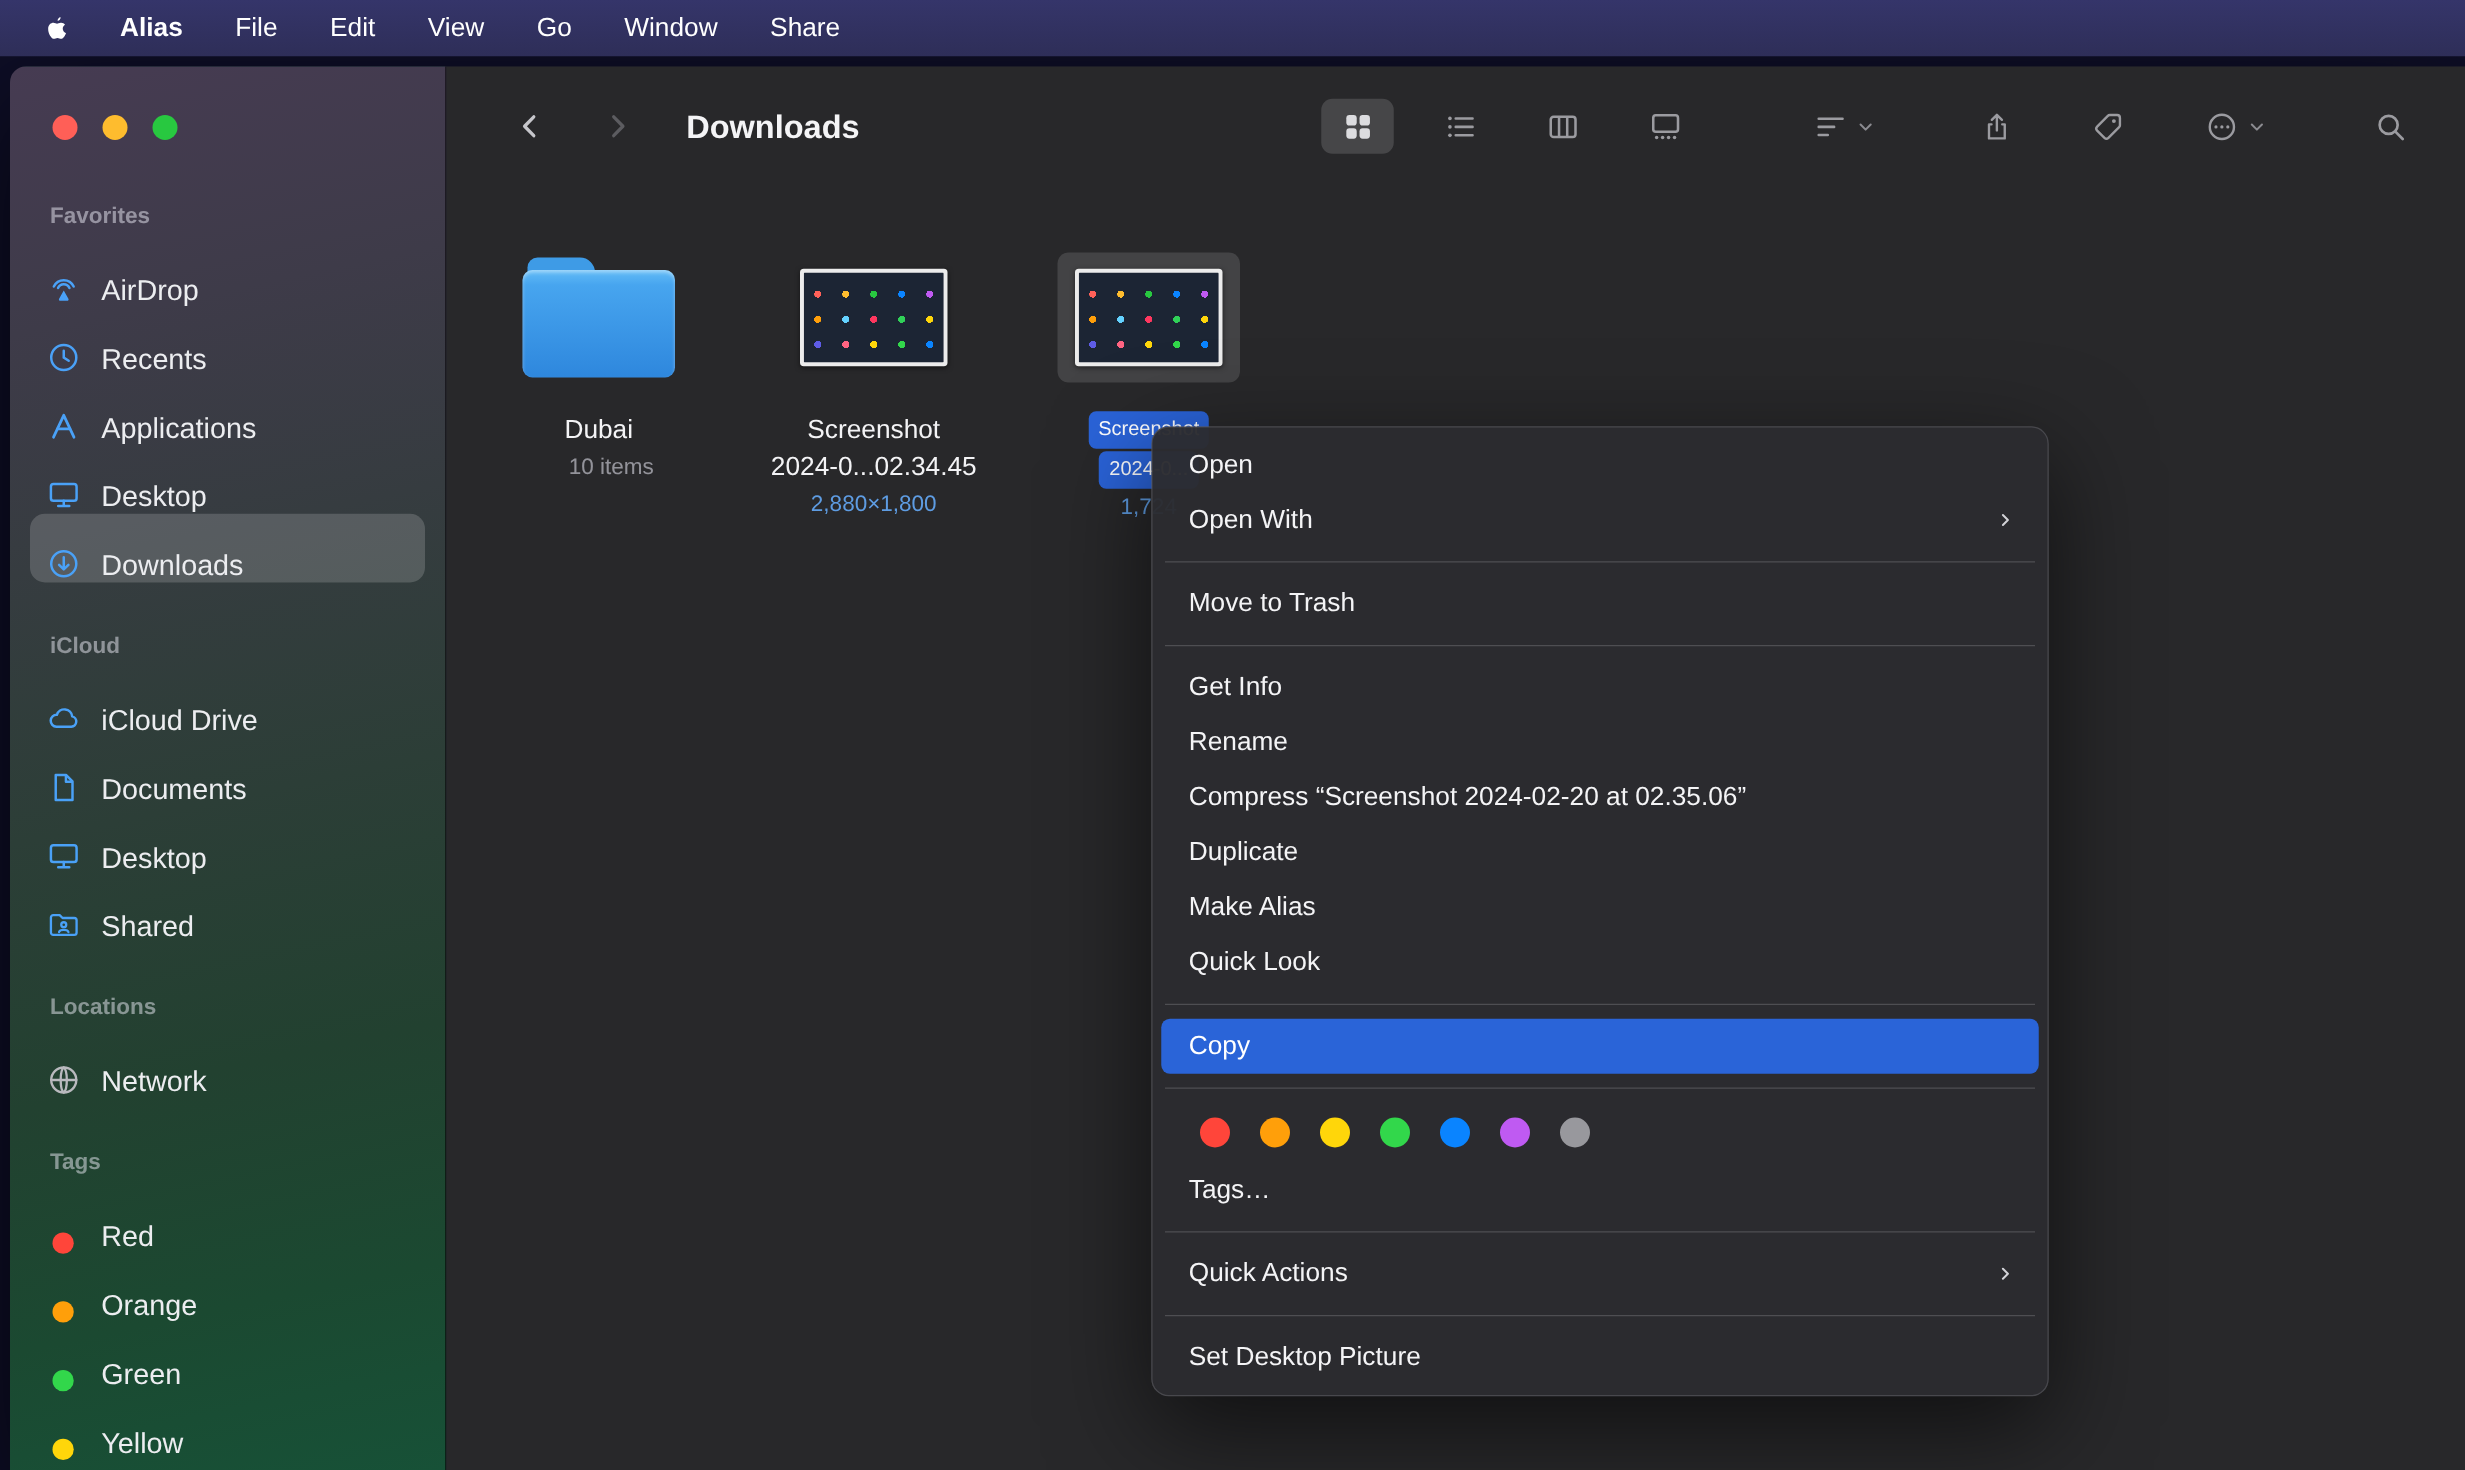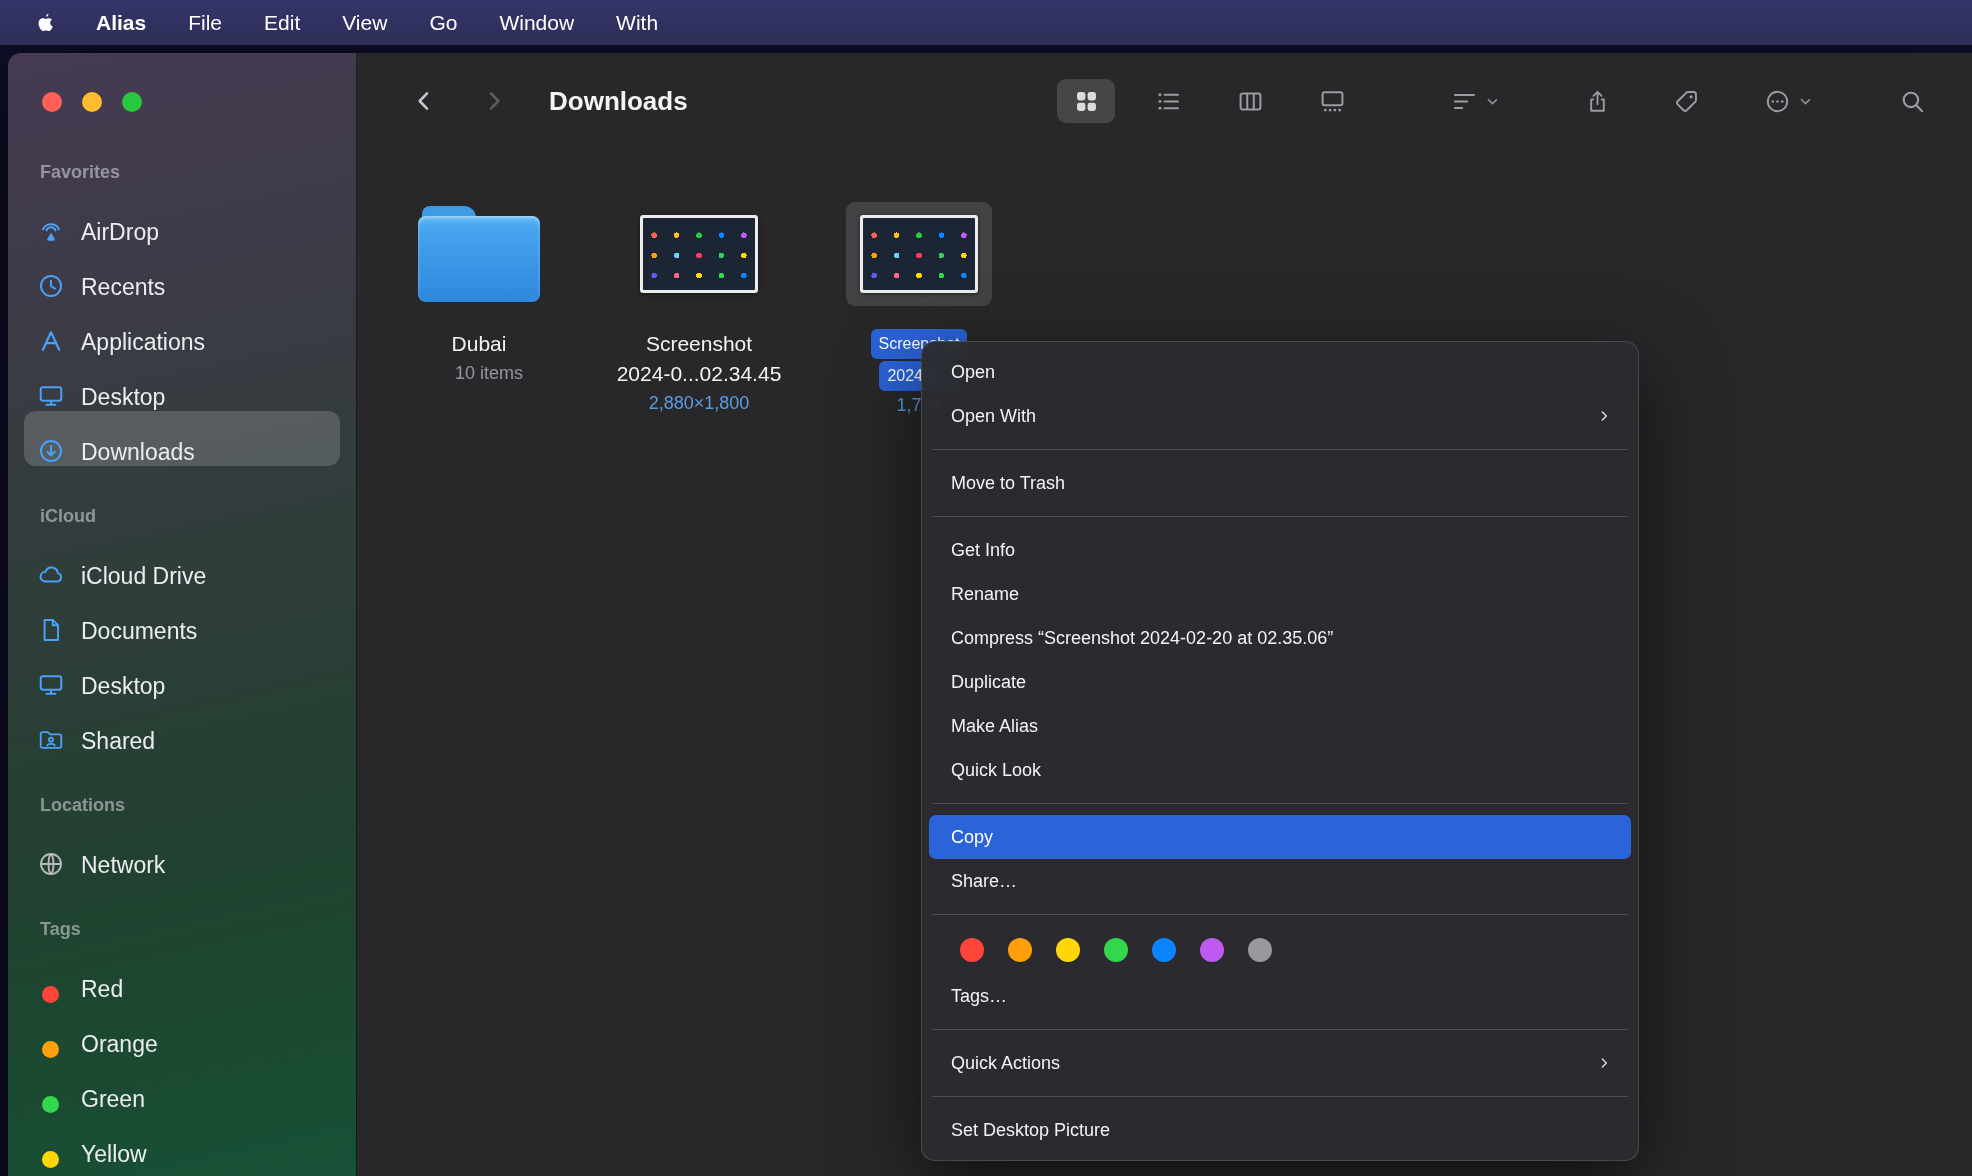--- a/index.html
+++ b/index.html
@@ -147,21 +147,21 @@
 
   
   .context-menu {
     position: absolute; left: 564px; top: 288px; width: 718px;
     background: rgba(43,43,47,0.97);
     border: 1px solid rgba(120,120,128,0.38);
     border-radius: 14px;
     padding: 8px 0;
     box-shadow: 0 26px 80px rgba(0,0,0,0.6);
     z-index: 50;
-    font-size: 18px;
+    font-size: 21px;
   }
   .cm-item {
     height: 44px; margin: 0 7px; padding: 0 19px 0 22px;
     border-radius: 7px;
     display: flex; align-items: center;
     color: #f4f4f6;
   }
   .cm-item .grow { flex: 1; }
   .cm-item.highlight { background: #2a64d8; color: #ffffff; }
   .cm-sep { height: 1px; background: rgba(255,255,255,0.17); margin: 11px 10px; }
@@ -181,21 +181,21 @@
           <path d="M318.7 268.7c-.2-36.7 16.4-64.4 50-84.8-18.8-26.9-47.2-41.7-84.7-44.6-35.5-2.8-74.3 20.7-88.5 20.7-15 0-49.4-19.7-76.4-19.7C63.3 140.3 4 184.8 4 275.5q0 40.2 14.7 83.1c13.1 37.6 60.4 129.7 109.7 128.2 25.8-.6 44-18.3 77.5-18.3 32.5 0 49.3 18.3 78 18.3 49.7-.7 92.5-84.4 105-122.1-66.7-31.4-70.2-92.1-70.2-96zM255.5 73.3c18.9-22.4 17.2-42.8 16.6-50.2-16.7 1-36 11.4-47 24.2-12.1 13.7-19.2 30.7-17.7 49.8 18.1 1.4 34.6-7.9 48.1-23.8z"></path>
         </svg>
     </span>
   </span>
   <span class="mb-item mb-bold">Alias</span>
   <span class="mb-item">File</span>
   <span class="mb-item">Edit</span>
   <span class="mb-item">View</span>
   <span class="mb-item">Go</span>
   <span class="mb-item">Window</span>
-  <span class="mb-item">With</span>
+  <span class="mb-item">Share</span>
 </div>
 
 <div class="window">
 
   <div class="sidebar">
     <div class="traffic">
       <div class="tl tl-close"></div>
       <div class="tl tl-min"></div>
       <div class="tl tl-zoom"></div>
     </div>
@@ -506,23 +506,20 @@
       <div class="cm-item">
         <span class="grow">Make Alias</span>
       </div>
       <div class="cm-item">
         <span class="grow">Quick Look</span>
       </div>
       <div class="cm-sep"></div>
       <div class="cm-item highlight">
         <span class="grow">Copy</span>
       </div>
-      <div class="cm-item">
-        <span class="grow">Share…</span>
-      </div>
       <div class="cm-sep"></div>
       <div class="cm-dots">
         <span class="cm-dot" style="background: rgb(255, 69, 58);"></span>
         <span class="cm-dot" style="background: rgb(255, 159, 10);"></span>
         <span class="cm-dot" style="background: rgb(255, 214, 10);"></span>
         <span class="cm-dot" style="background: rgb(50, 215, 75);"></span>
         <span class="cm-dot" style="background: rgb(10, 132, 255);"></span>
         <span class="cm-dot" style="background: rgb(191, 90, 242);"></span>
         <span class="cm-dot" style="background: rgb(152, 152, 157);"></span>
       </div>

